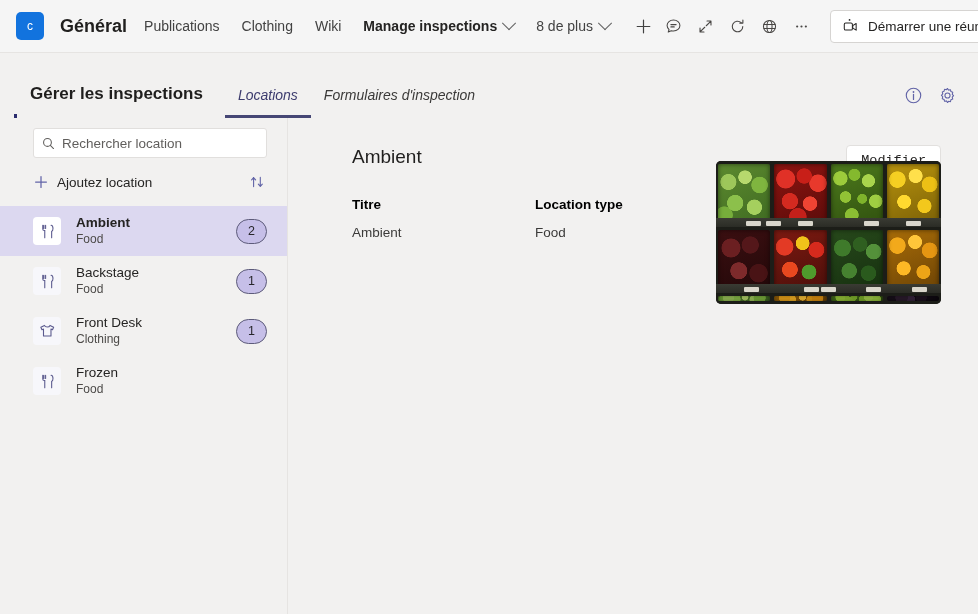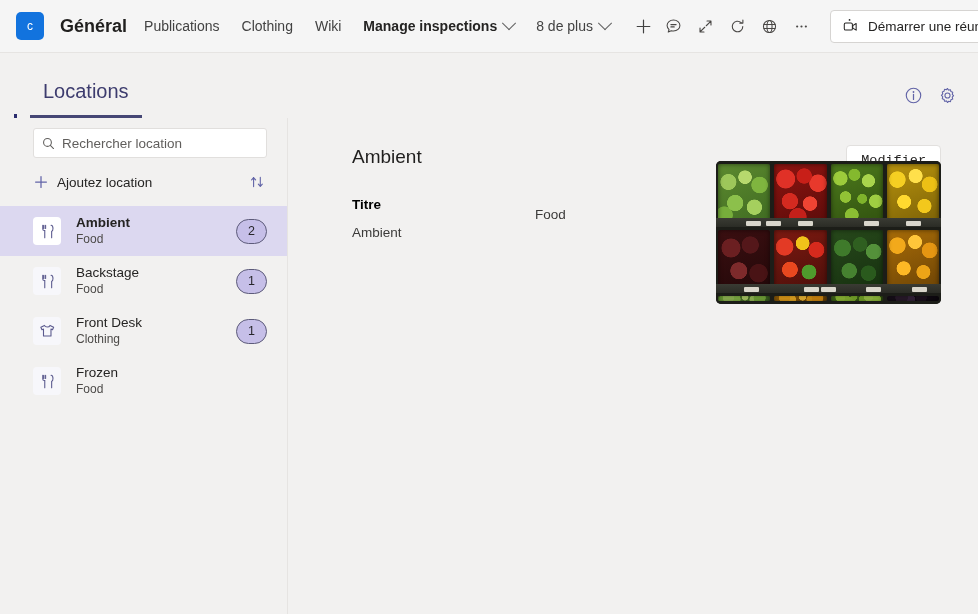--- a/index.html
+++ b/index.html
@@ -169,25 +169,26 @@
     white-space: nowrap;
   }
   .app-tabs {
     display: flex;
     align-items: flex-end;
     gap: 0;
     height: 100%;
   }
   .app-tab {
     position: relative;
-    font-size: 20px;
+    font-size: 14px;
     color: #3b3a39;
     padding: 0 13px 15px 13px;
     cursor: pointer;
     white-space: nowrap;
+    font-style: italic;
   }
   .app-tab.active {
     color: #3d3c6e;
     font-weight: normal;
   }
   .app-tab.active::after {
     content: "";
     position: absolute;
     left: 0px;
     right: 0px;
@@ -605,23 +606,27 @@
       </div>
 
     </div>
   </div>
 </div>
 
 <div class="app-canvas">
   <div class="focus-dot"></div>
 
   <div class="app-header">
+    <div class="app-title">Gérer les inspections</div>
     <div class="app-tabs">
       <div class="app-tab active">
         <span>Locations</span>
+      </div>
+      <div class="app-tab">
+        <span>Formulaires d'inspection</span>
       </div>
     </div>
     <div class="app-header-right">
       <div class="hdr-icon">
         <svg width="19" height="19" viewBox="0 0 20 20">
           <circle cx="10" cy="10" r="7.6" fill="none" stroke="#6264a7" stroke-width="1.2"></circle>
           <circle cx="10" cy="6.3" r="0.95" fill="#6264a7"></circle>
           <path d="M10 8.9v5.2" stroke="#6264a7" stroke-width="1.3" stroke-linecap="round"></path>
         </svg>
       </div>
@@ -727,20 +732,21 @@
         <div class="detail-title">Ambient</div>
         <button class="modify-btn">Modifier</button>
       </div>
 
       <div class="detail-fields">
         <div class="field-col">
           <div class="field-label">Titre</div>
           <div class="field-value">Ambient</div>
         </div>
         <div class="field-col">
+          <div class="field-label">Location type</div>
           <div class="field-value">Food</div>
         </div>
       </div>
 
       <div class="detail-photo">
         <div class="photo-grid">
           <div class="photo-shelfrow">
             <div class="crate p-lettuce"></div>
             <div class="crate p-redpep"></div>
             <div class="crate p-greenapple"></div>

